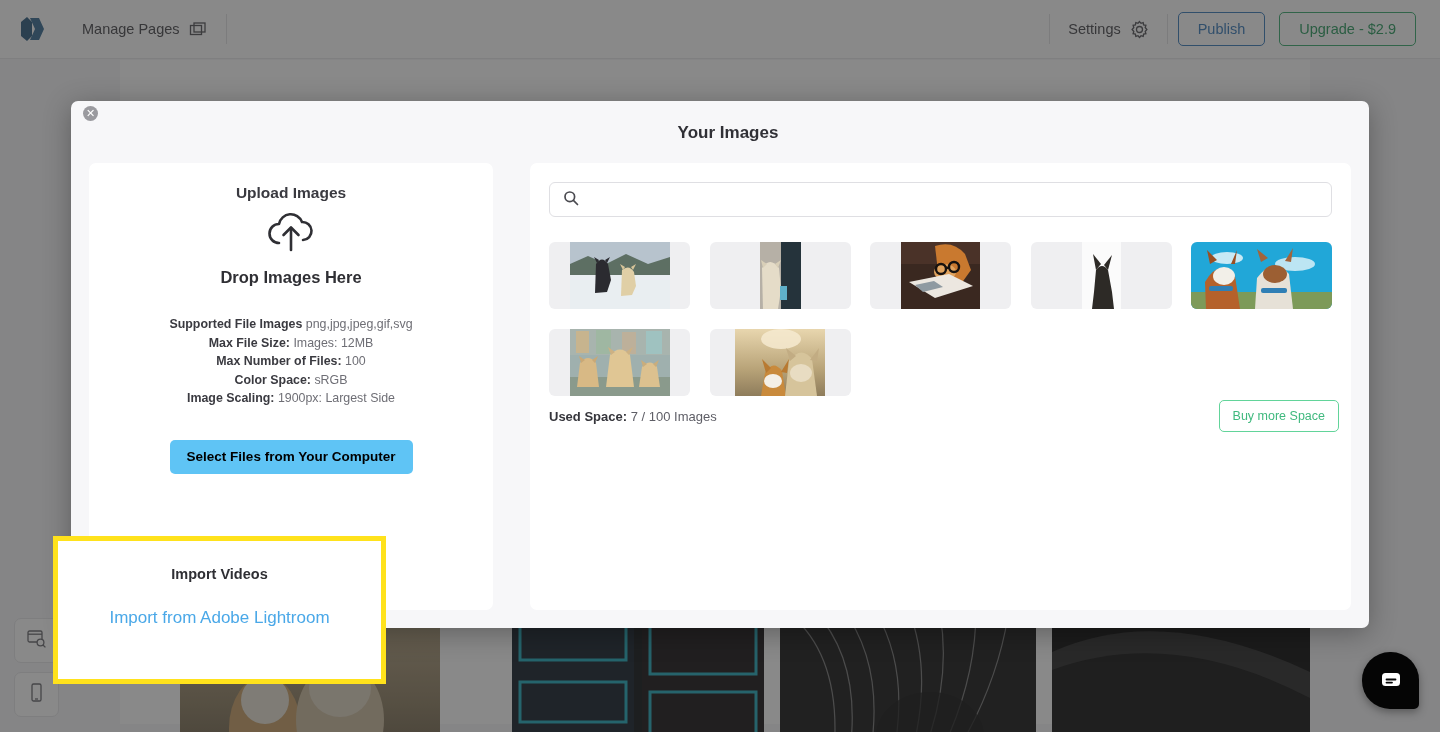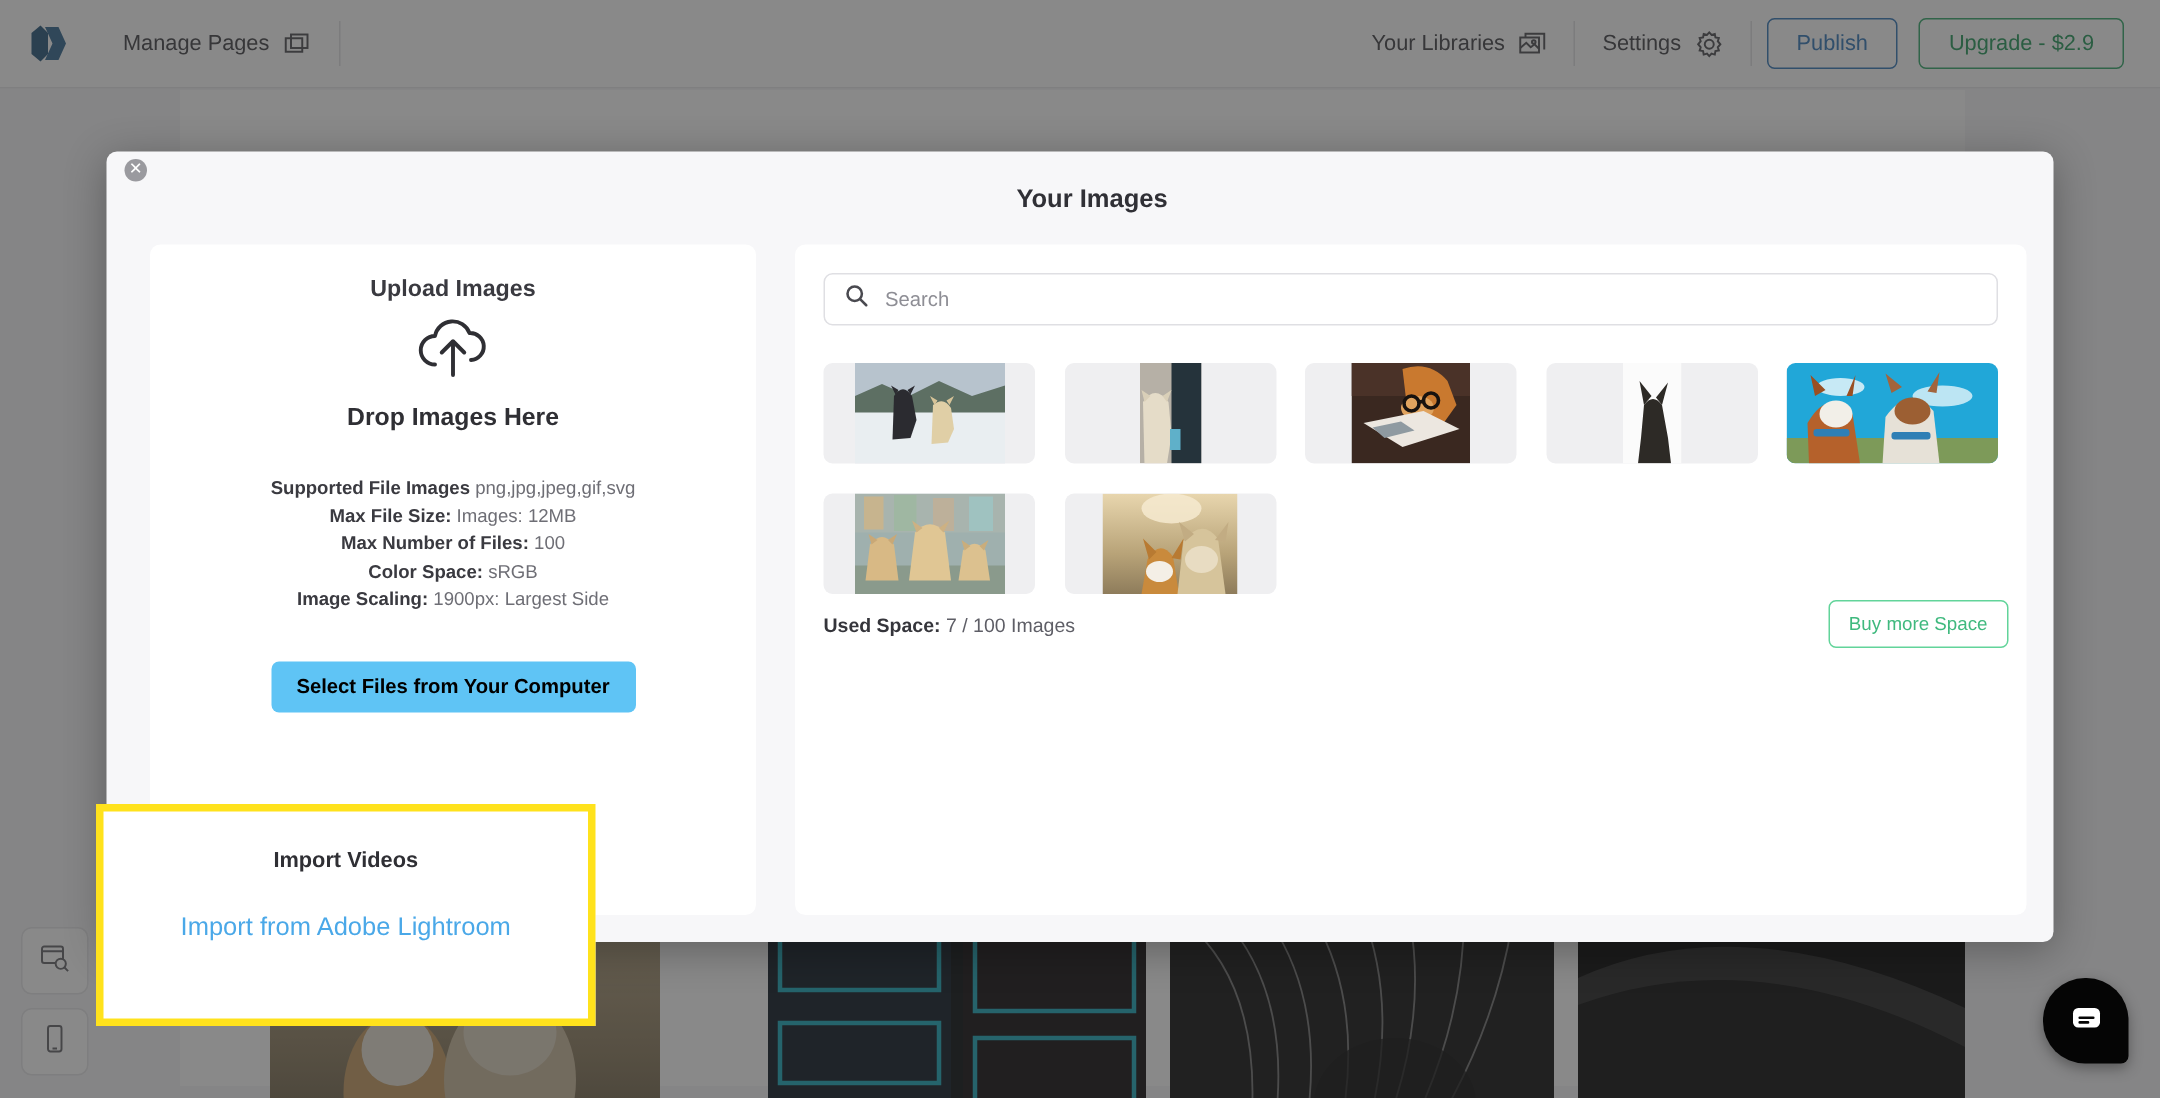--- a/index.html
+++ b/index.html
@@ -62,21 +62,21 @@
     position: absolute; left: 12px; top: 5px; width: 15px; height: 15px; border-radius: 50%;
     background: #9a9a9f; color: #ffffff; font-size: 11px; line-height: 15px; text-align: center;
     cursor: pointer; font-family: "Liberation Sans", sans-serif;
   }
   .modal-title {
     position: absolute; left: 16px; right: 0; top: 22px; text-align: center;
     font-size: 17px; font-weight: bold; color: #303036;
   }
 
   .panel-left {
-    position: absolute; left: 29px; top: 62px; width: 404px; height: 447px;
+    position: absolute; left: 18px; top: 62px; width: 404px; height: 447px;
     background: #ffffff; border-radius: 7px;
     display: flex; flex-direction: column; align-items: center;
   }
   .upload-title { margin-top: 21px; font-size: 15.5px; font-weight: bold; color: #3a3a40; }
   .cloud-icon { margin-top: 8px; color: #2f2f34; }
   .drop-title { margin-top: 10px; font-size: 16.5px; font-weight: bold; color: #2f2f34; }
 
   .specs { margin-top: 28px; text-align: center; line-height: 18.5px; }
   .spec-row { font-size: 12.4px; color: #6e6e75; }
   .spec-row b { color: #3a3a40; font-weight: bold; }
@@ -244,31 +244,20 @@
         <span>Manage Pages</span>
         <span class="tb-icon">
           <svg viewBox="0 0 19 19" fill="none" stroke="currentColor" stroke-width="1.3">
             <rect x="1.5" y="5.5" width="11" height="9"></rect>
               <rect x="5" y="3" width="11" height="9"></rect>
           </svg>
         </span>
       </div>
       <div class="tb-sep"></div>
       <div class="tb-spacer"></div>
-      <div class="tb-item">
-        <span>Your Libraries</span>
-        <span class="tb-icon">
-          <svg viewBox="0 0 19 19" fill="none" stroke="currentColor" stroke-width="1.3">
-            <rect x="1.5" y="5" width="12.5" height="10"></rect>
-              <path d="M1.5 12 L5.5 8.5 L8.5 11.5 L11 9.5 L14 12.5"></path>
-            <circle cx="10.5" cy="8" r="1.2"></circle>
-              <path d="M5 5 V2.5 H17.5 V13"></path>
-          </svg>
-        </span>
-      </div>
       <div class="tb-sep"></div>
       <div class="tb-item">
         <span>Settings</span>
         <span class="tb-icon">
           <svg viewBox="0 0 19 19" fill="none" stroke="currentColor" stroke-width="1.3">
             <circle cx="9.5" cy="9.5" r="3"></circle>
             <path d="M9.5 1.6 L11 3.3 L13.2 2.6 L13.6 4.9 L15.9 5.3 L15.2 7.5 L16.9 9.5 L15.2 11.5 L15.9 13.7 L13.6 14.1 L13.2 16.4 L11 15.7 L9.5 17.4 L8 15.7 L5.8 16.4 L5.4 14.1 L3.1 13.7 L3.8 11.5 L2.1 9.5 L3.8 7.5 L3.1 5.3 L5.4 4.9 L5.8 2.6 L8 3.3 Z"></path>
           </svg>
         </span>
       </div>
@@ -348,21 +337,20 @@
     </div>
 
     <div class="panel-right">
       <div class="search-box">
         <span>
           <svg width="16" height="16" viewBox="0 0 16 16" fill="none" stroke="#4a4a50" stroke-width="1.7" stroke-linecap="round">
             <circle cx="6.8" cy="6.8" r="4.8"></circle>
               <path d="M10.4 10.4 L14.5 14.5"></path>
           </svg>
         </span>
-        <input class="search-input" type="text" placeholder="Search" style="">
       </div>
 
       <div class="thumb-grid">
         <div class="thumb">
           <svg class="pic" width="100" height="67" viewBox="0 0 100 67" preserveAspectRatio="none">
             <rect width="100" height="67" fill="#c3ccd3"></rect>
             <rect y="0" width="100" height="22" fill="#b7c3cd"></rect>
             <path d="M0 22 L18 14 L36 22 L56 12 L78 22 L100 15 L100 34 L0 34 Z" fill="#5d6f63"></path>
             <rect y="33" width="100" height="34" fill="#e9eef1"></rect>
             <path d="M26 22 q6 -9 12 0 l3 16 -4 12 -12 1 Z" fill="#2b2b30"></path>

